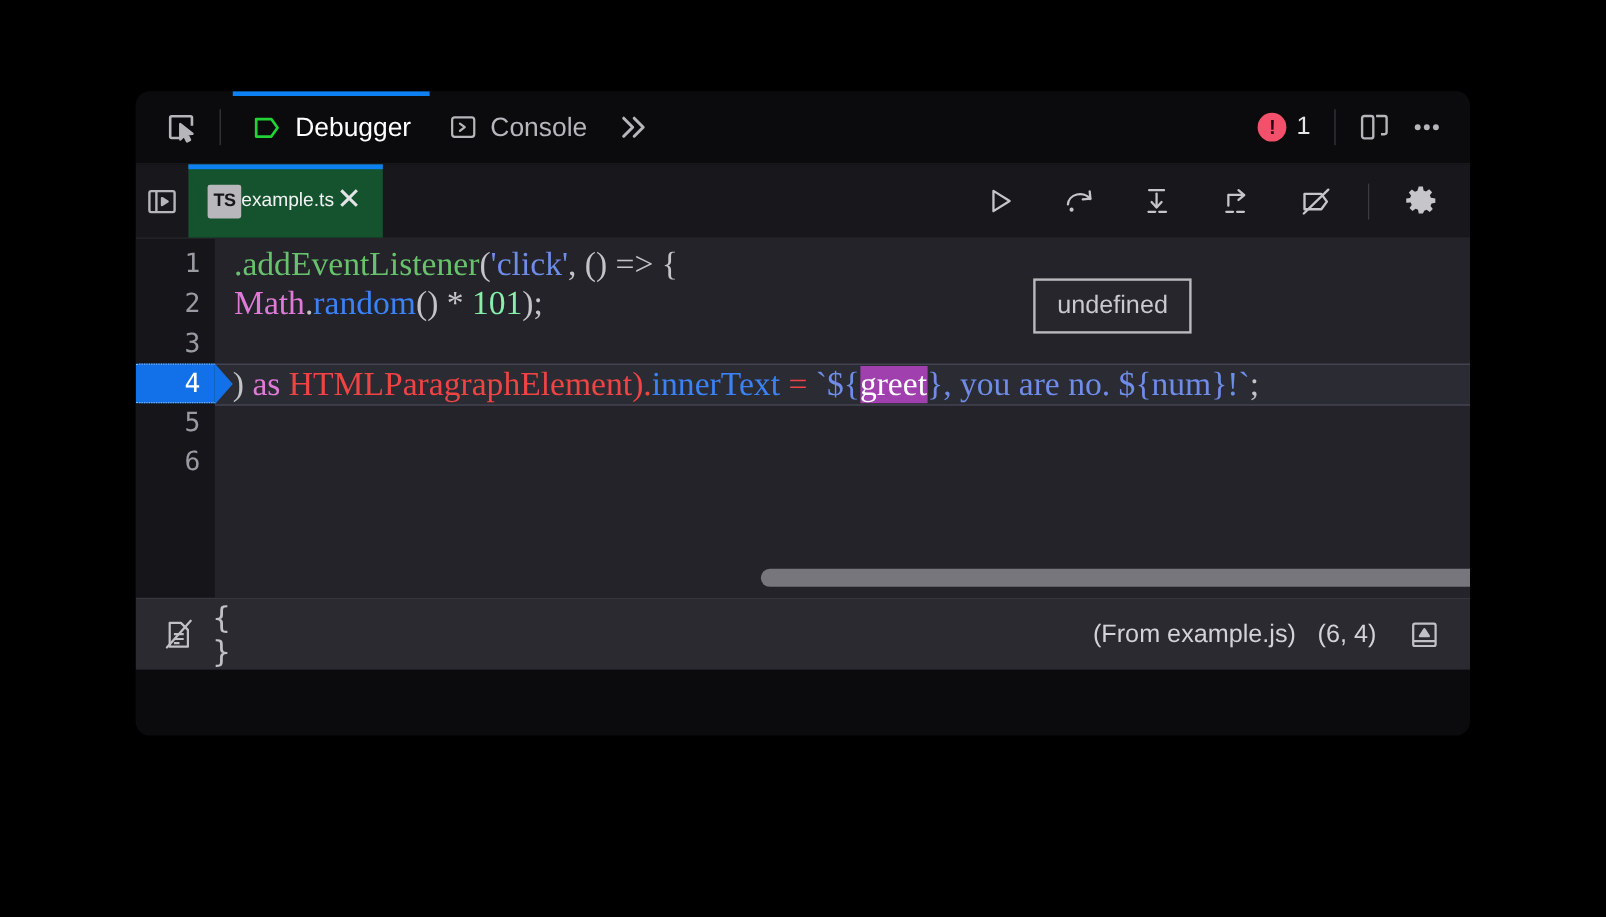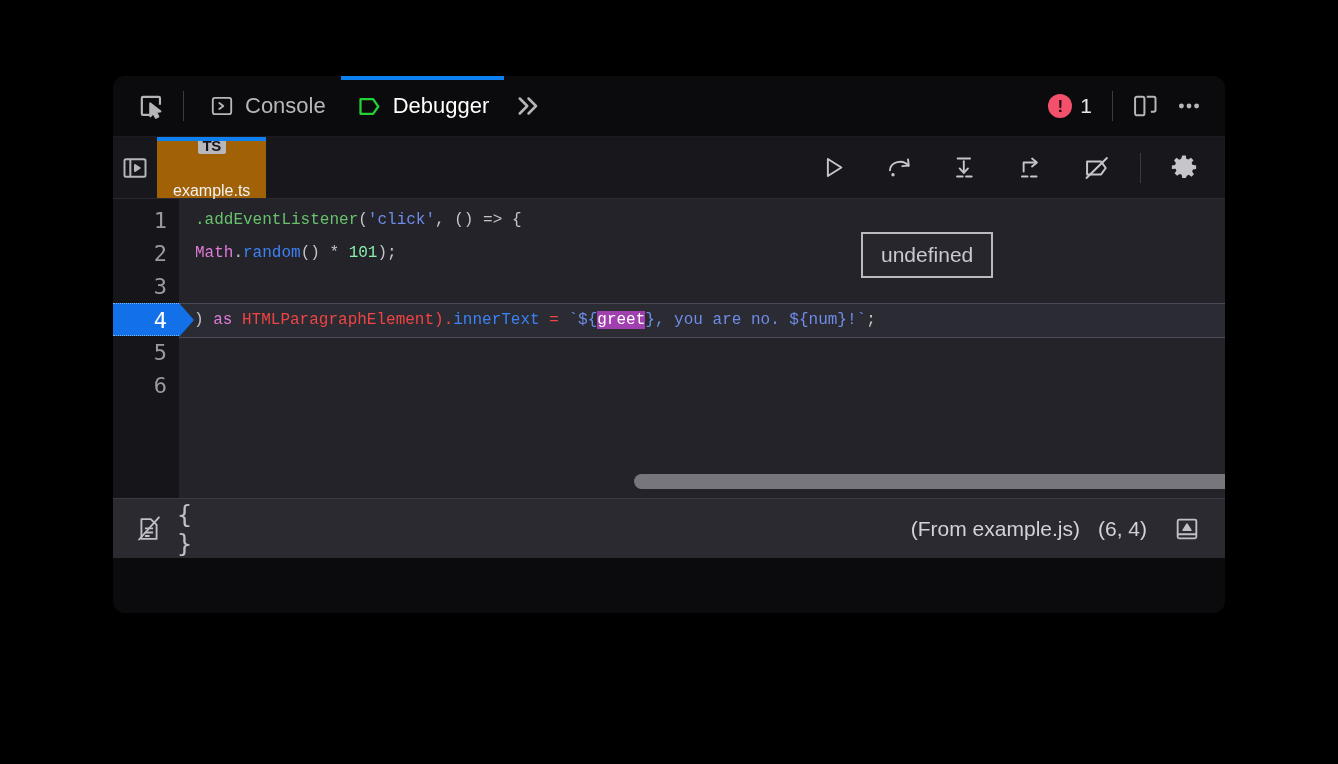--- a/index.html
+++ b/index.html
@@ -121,27 +121,26 @@
     height: 62px;
     background: #18181c;
     display: flex;
     align-items: center;
     border-bottom: 1px solid #2a2a30;
   }
   .srcbar-left { display: flex; align-items: center; height: 100%; }
   .srcbar-right { margin-left: auto; display: flex; align-items: center; height: 100%; padding-right: 8px; }
 
   .filetab {
-    display: flex; align-items: center; gap: 28px;
+    display: flex; align-items: center; gap: 0;
     height: 100%;
     padding: 0 16px;
-    background: #a16207;
+    background: #14532d;
     position: relative;
     cursor: default;
-    flex-direction: column;
   }
   .filetab::after {
     content: "";
     position: absolute;
     left: 0; right: 0; top: 0;
     height: 4px;
     background: #0d80f2;
   }
   .ts-badge {
     width: 28px; height: 28px;
@@ -210,22 +209,22 @@
   .code {
     flex: 1;
     padding-top: 5px;
     position: relative;
     overflow: hidden;
   }
   .cline {
     height: 33px;
     line-height: 33px;
     white-space: pre;
-    font-family: Liberation Mono, monospace;
-    font-size: 16px;
+    font-family: Liberation Serif, serif;
+    font-size: 28px;
     color: #d6d6da;
     padding-left: 16px;
   }
   .cline.paused {
     background: #2b2b33;
     border-top: 1px solid #4a4a58;
     border-bottom: 1px solid #4a4a58;
     height: 35px;
     line-height: 33px;
     padding-left: 15px;
@@ -309,39 +308,39 @@
         <div class="icon-btn">
           <svg width="29" height="29" viewBox="0 0 24 24" fill="none" stroke="currentColor" stroke-width="1.8">
             <path d="M19 10.5V5a1 1 0 0 0-1-1H5a1 1 0 0 0-1 1v13a1 1 0 0 0 1 1h5.5"></path>
             <path d="M11 9.5 L11 20 L13.6 17.3 L15.6 21.3 L17.6 20.3 L15.6 16.4 L19.3 16.1 Z" fill="currentColor" stroke-linejoin="round"></path>
           </svg>
         </div>
 
         <div class="vsep"></div>
 
 
+        <div class="tab active">
+          <span class="tab-ico">
+            <svg width="27" height="27" viewBox="0 0 24 24" fill="none" stroke="#23d237" stroke-width="2" stroke-linejoin="round">
+              <path d="M4 5.5h11.2l4.6 6.5-4.6 6.5H4z"></path>
+            </svg>
+          </span>
+          <span>Debugger</span>
+        </div>
+
         <div class="tab">
           <span class="tab-ico">
             <svg width="26" height="26" viewBox="0 0 24 24" fill="none" stroke="currentColor" stroke-width="1.7">
               <rect x="3.5" y="4.5" width="17" height="15" rx="2"></rect>
               <path d="M9.5 9.2 L13.2 12 L9.5 14.8" stroke-linecap="round" stroke-linejoin="round"></path>
             </svg>
           </span>
           <span>Console</span>
         </div>
 
-        <div class="tab active">
-          <span class="tab-ico">
-            <svg width="27" height="27" viewBox="0 0 24 24" fill="none" stroke="#23d237" stroke-width="2" stroke-linejoin="round">
-              <path d="M4 5.5h11.2l4.6 6.5-4.6 6.5H4z"></path>
-            </svg>
-          </span>
-          <span>Debugger</span>
-        </div>
-
         <div class="icon-btn">
           <svg width="30" height="30" viewBox="0 0 24 24" fill="none" stroke="currentColor" stroke-width="2" stroke-linecap="round" stroke-linejoin="round">
             <path d="M7 6l6 6-6 6M14 6l6 6-6 6"></path>
           </svg>
         </div>
       </div>
 
       <div class="tool-right">
         <div class="err-badge">
           <span class="err-circle">!</span>

